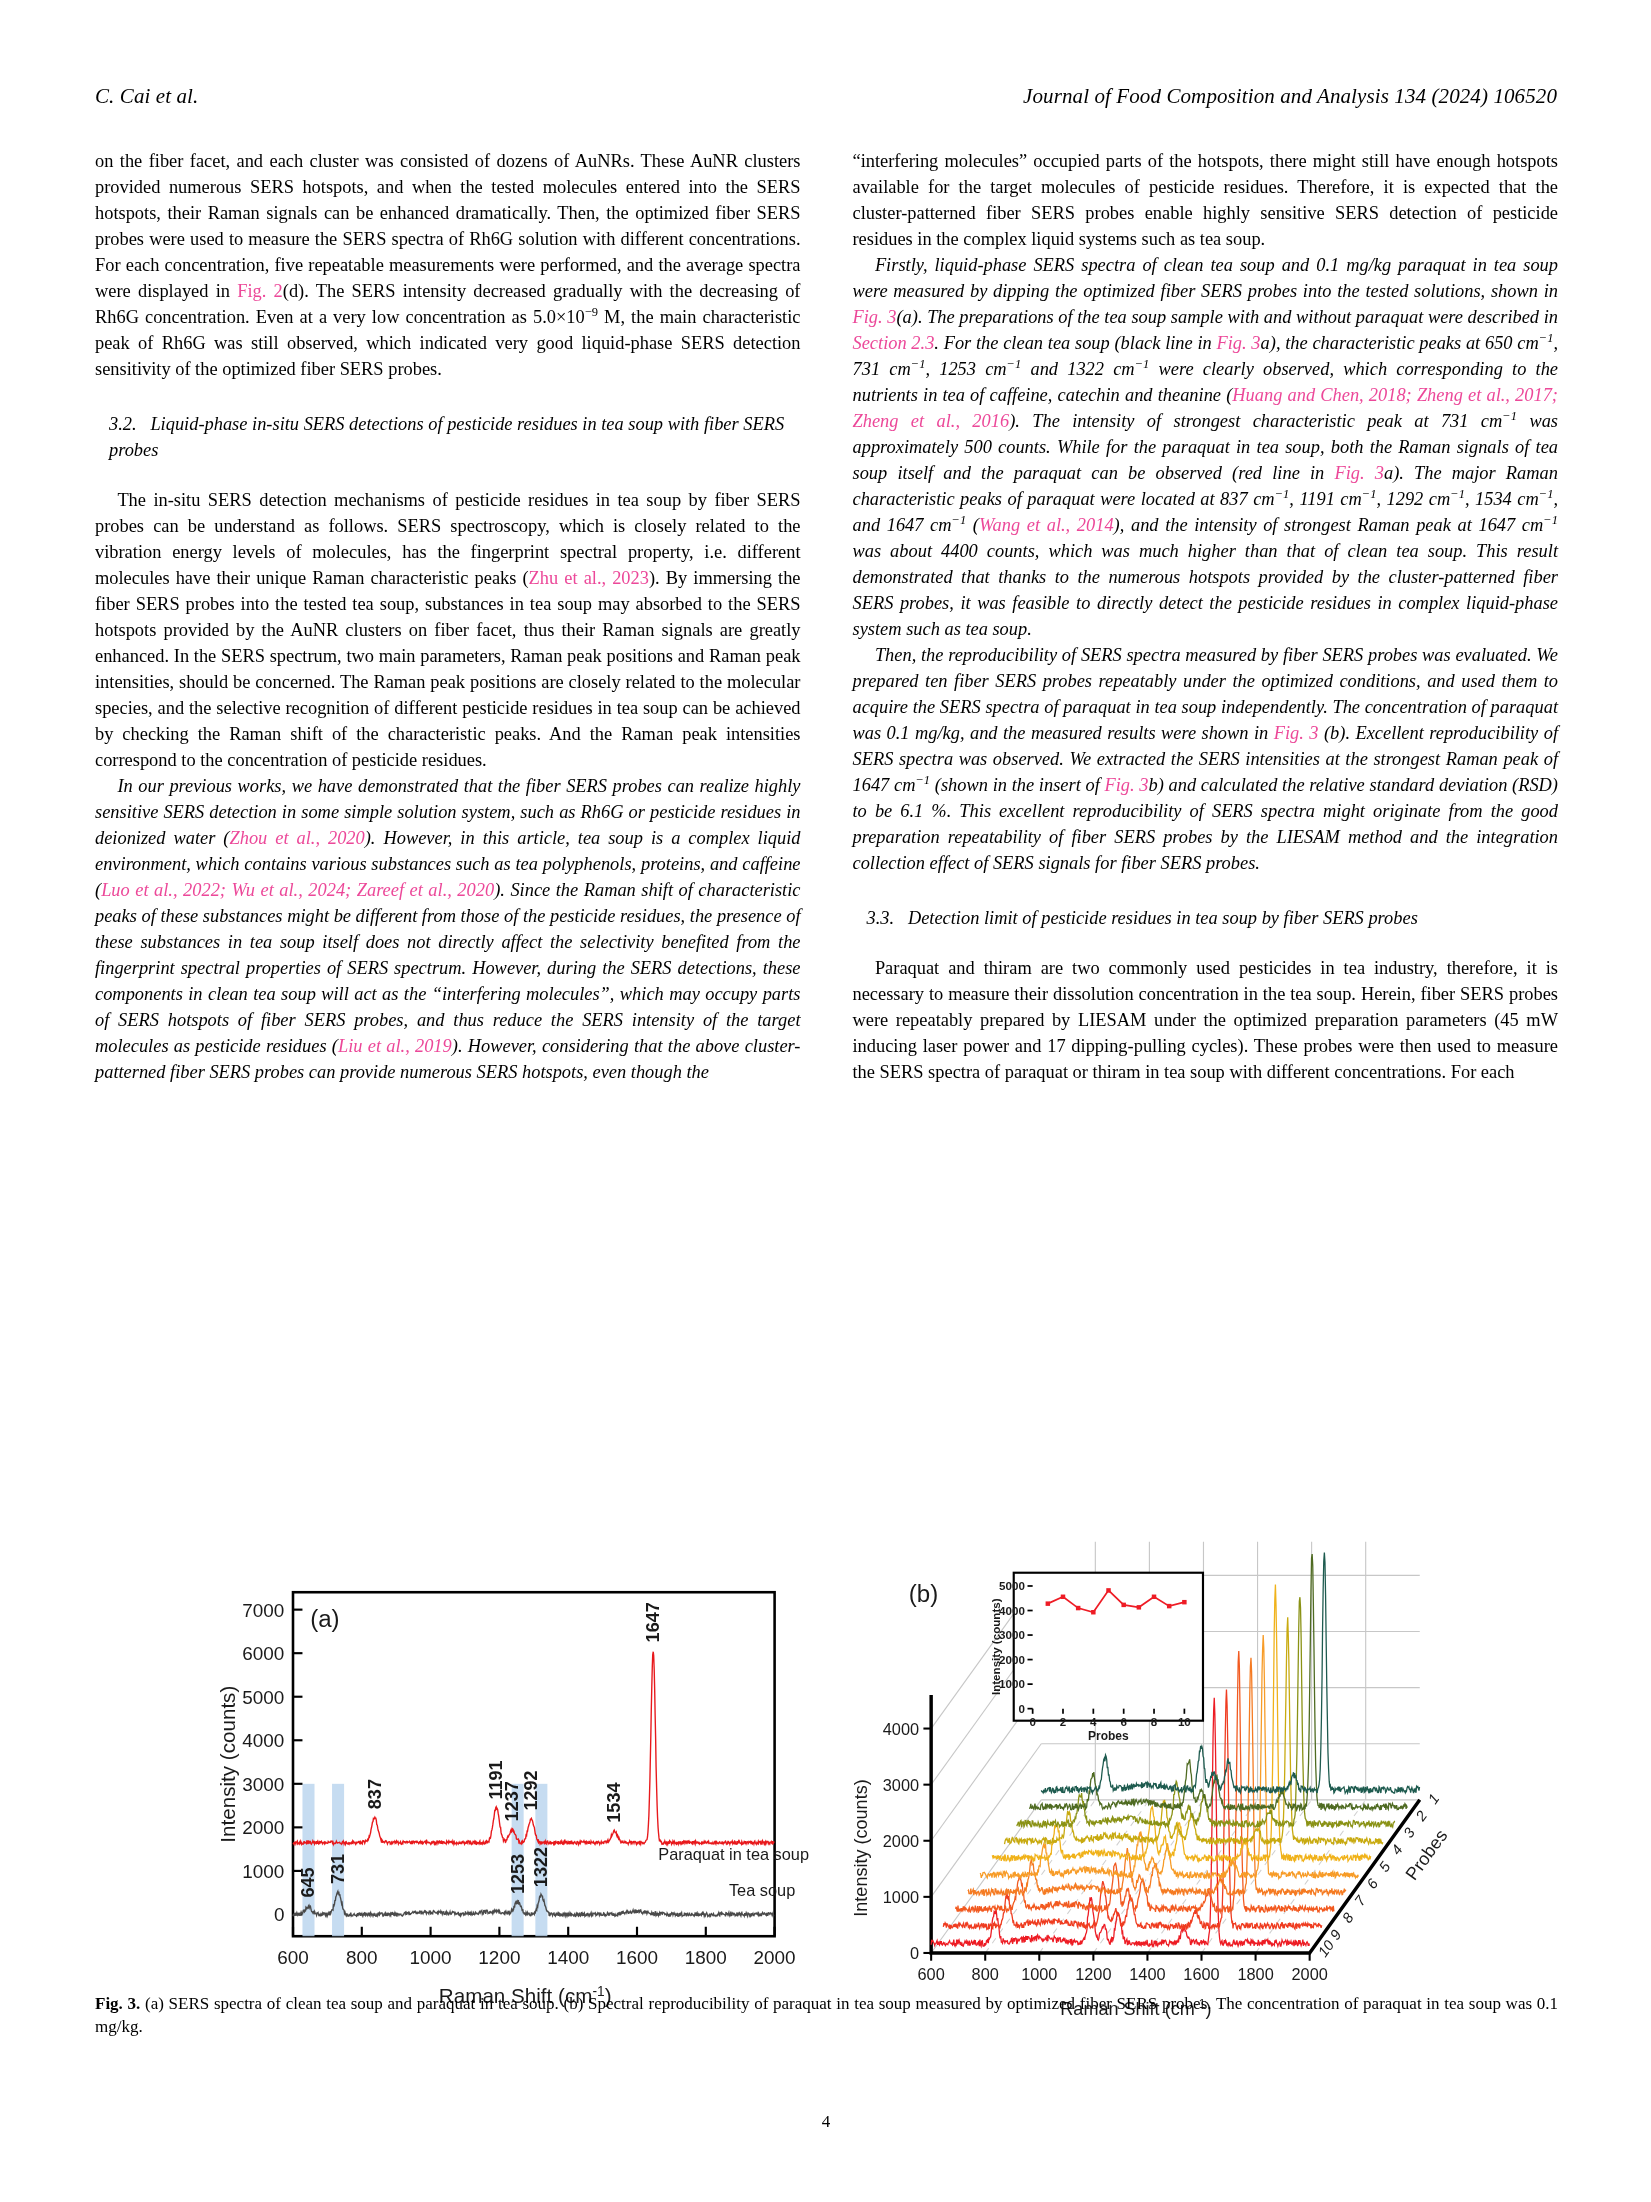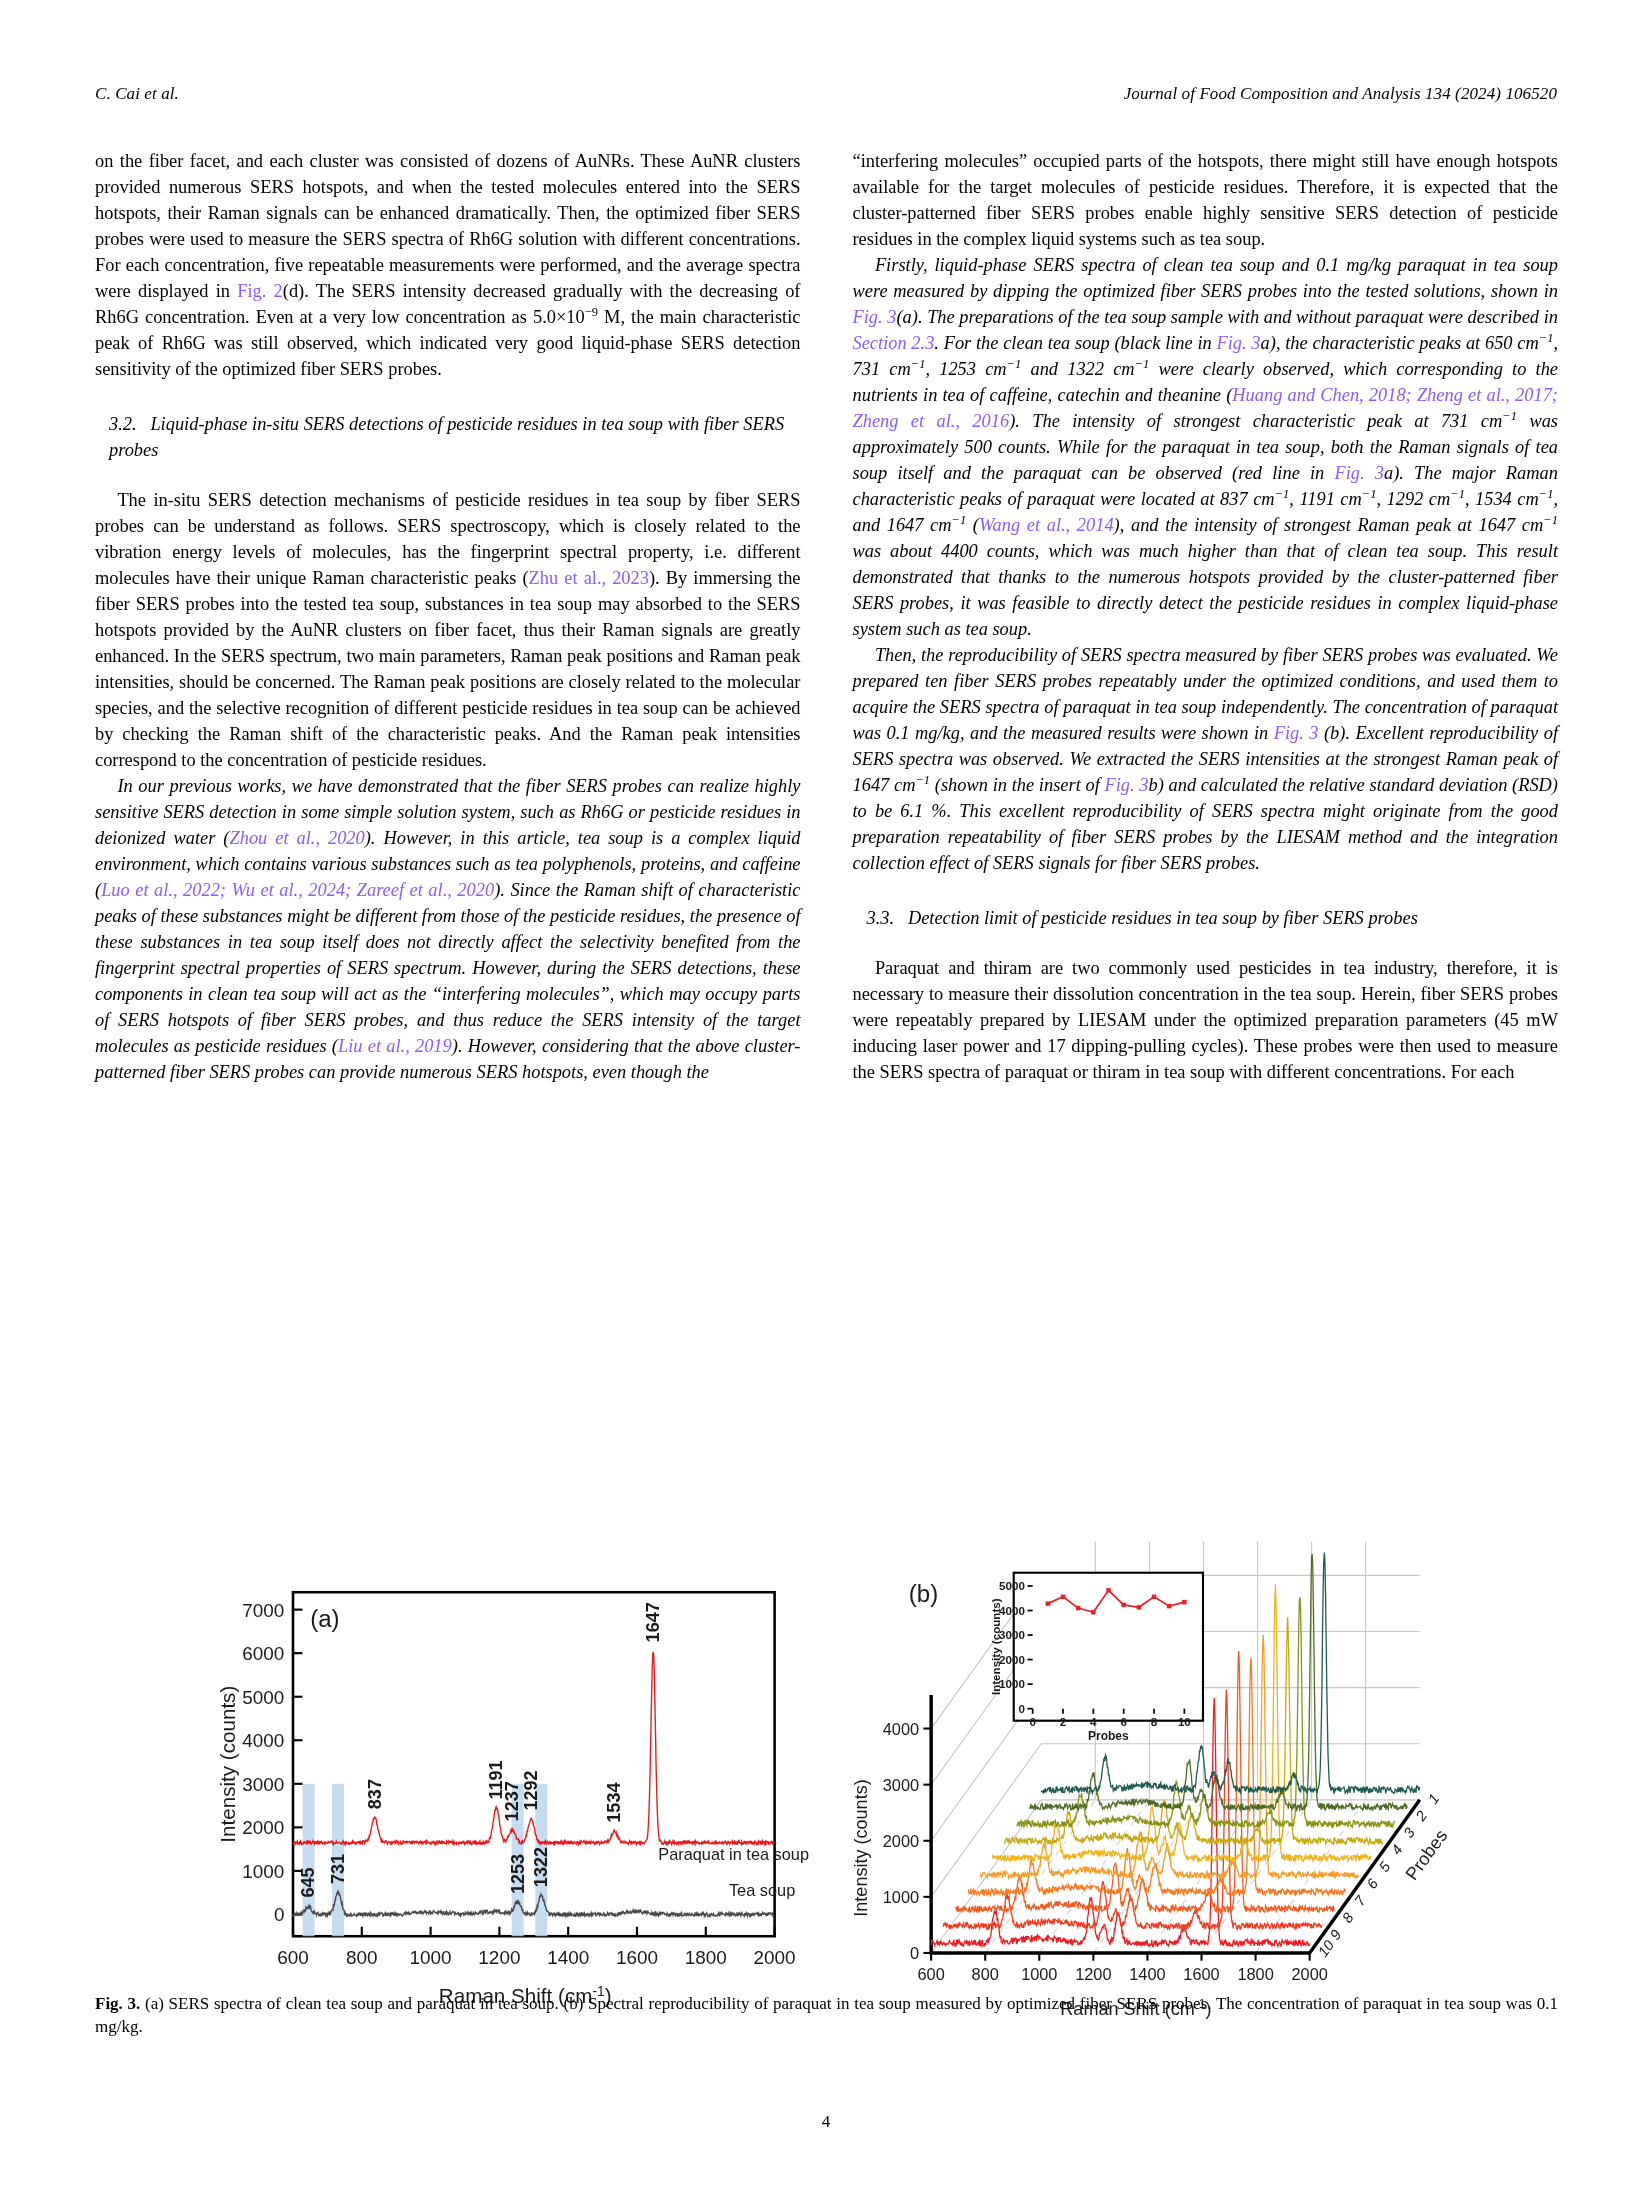--- a/index.html
+++ b/index.html
@@ -8,21 +8,21 @@
     width:1652px;height:2203px;background:#ffffff;
     font-family:"Liberation Serif", serif;
     color:#000;position:relative;overflow:hidden;
   }
   .page{position:absolute;inset:0;}
 
   
   .runhead{
     position:absolute;left:95px;right:95px;top:84px;
     display:flex;justify-content:space-between;align-items:baseline;
-    font-style:italic;font-size:17px;letter-spacing:0.1px;
+    font-style:italic;font-size:21px;letter-spacing:0.1px;
   }
 
   
   .cols{
     position:absolute;left:95px;top:148px;width:1463px;
     display:flex;gap:52px;
   }
   .col{width:706px;}
   p.body{
     margin:0;
@@ -34,21 +34,21 @@
   }
   p.body + p.body{text-indent:22.4px;font-style:italic;}
   .sechead{
     margin:29px 0 0 14px;
     font-style:italic;
     font-size:18.4px;
     line-height:26px;
     text-align:left;
   }
   .sechead + p.body{margin-top:24px;text-indent:22.4px;}
-  .ref{color:#8b5cf6;}
+  .ref{color:#ec4899;}
   sup{font-size:.68em;vertical-align:super;line-height:0;}
 
   
   .figwrap{position:absolute;left:95px;top:1573px;width:1463px;height:482px;}
   .figA{position:absolute;left:112px;top:0;width:602px;height:465px;}
   .figB{position:absolute;left:757px;top:-8.6px;width:671px;height:482px;}
 
   .caption{
     position:absolute;left:95px;top:1992px;width:1463px;
     font-size:17px;line-height:23px;text-align:justify;

